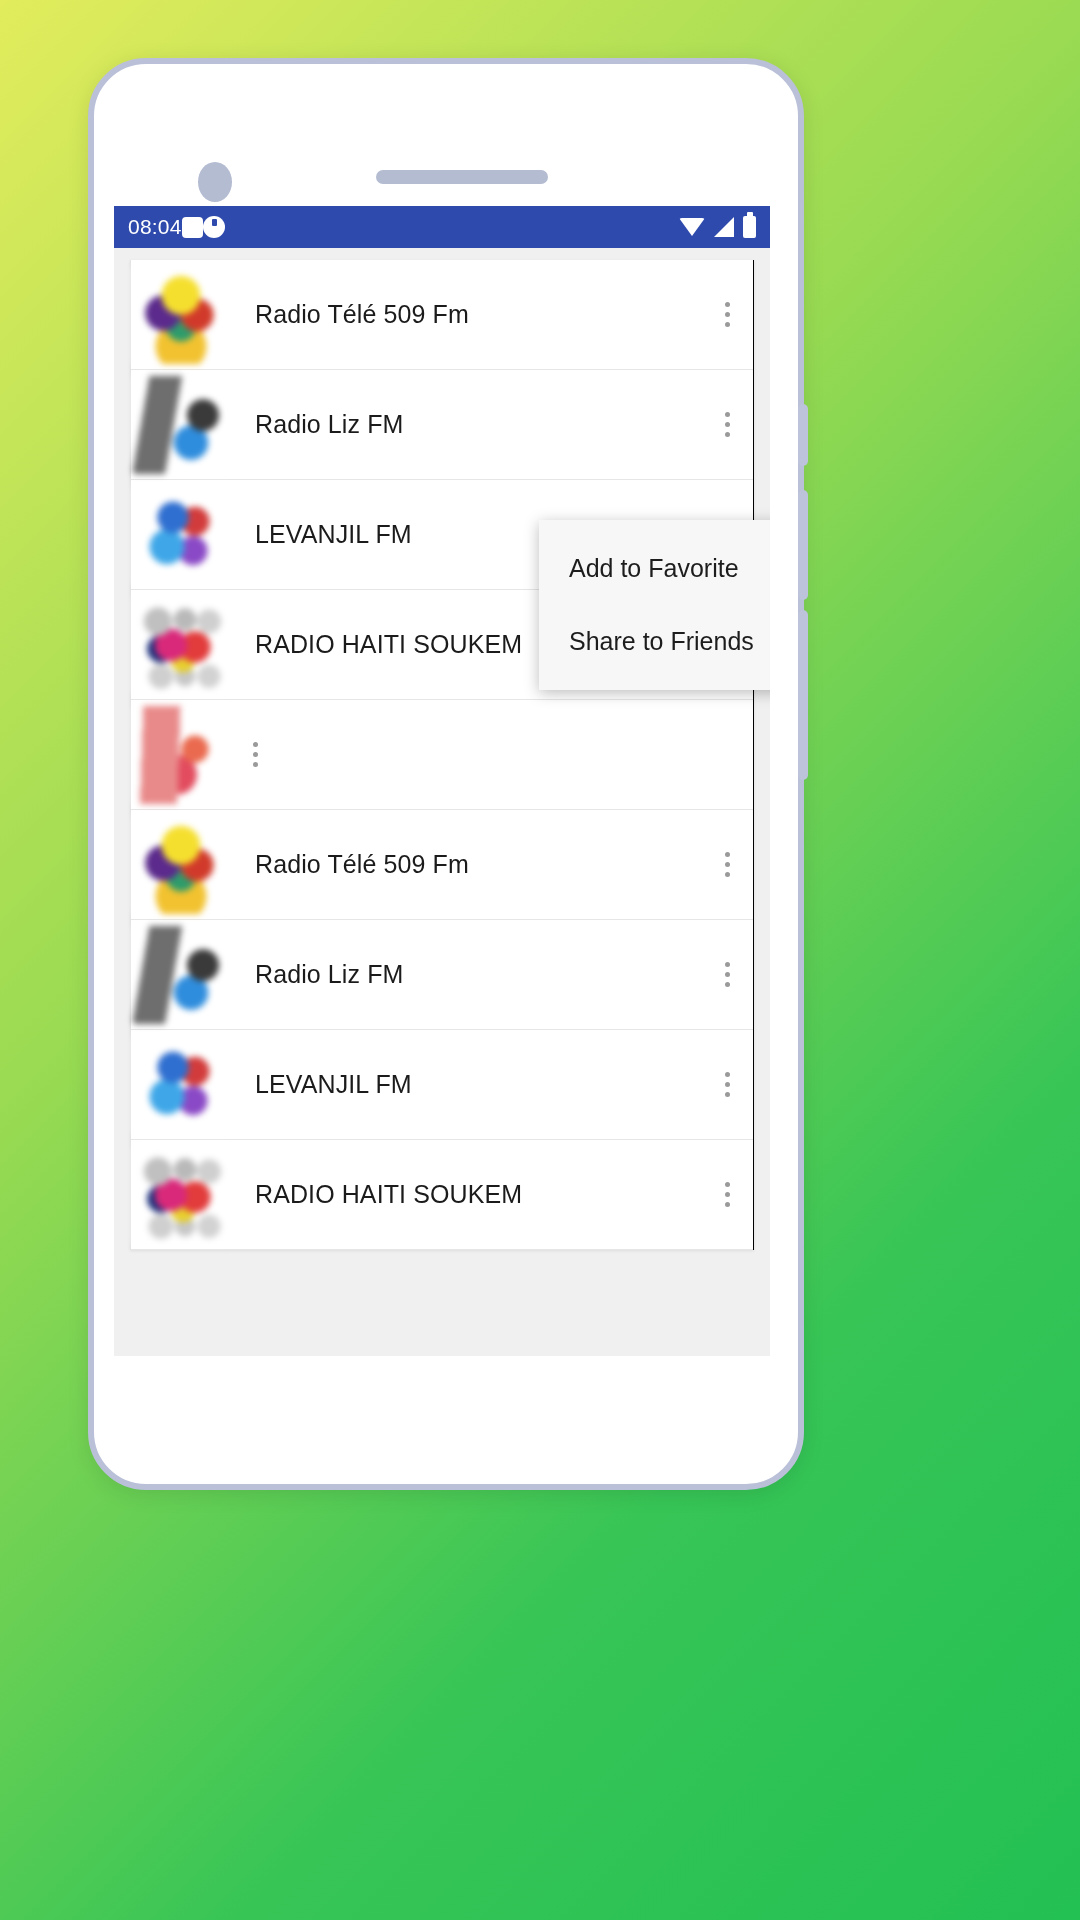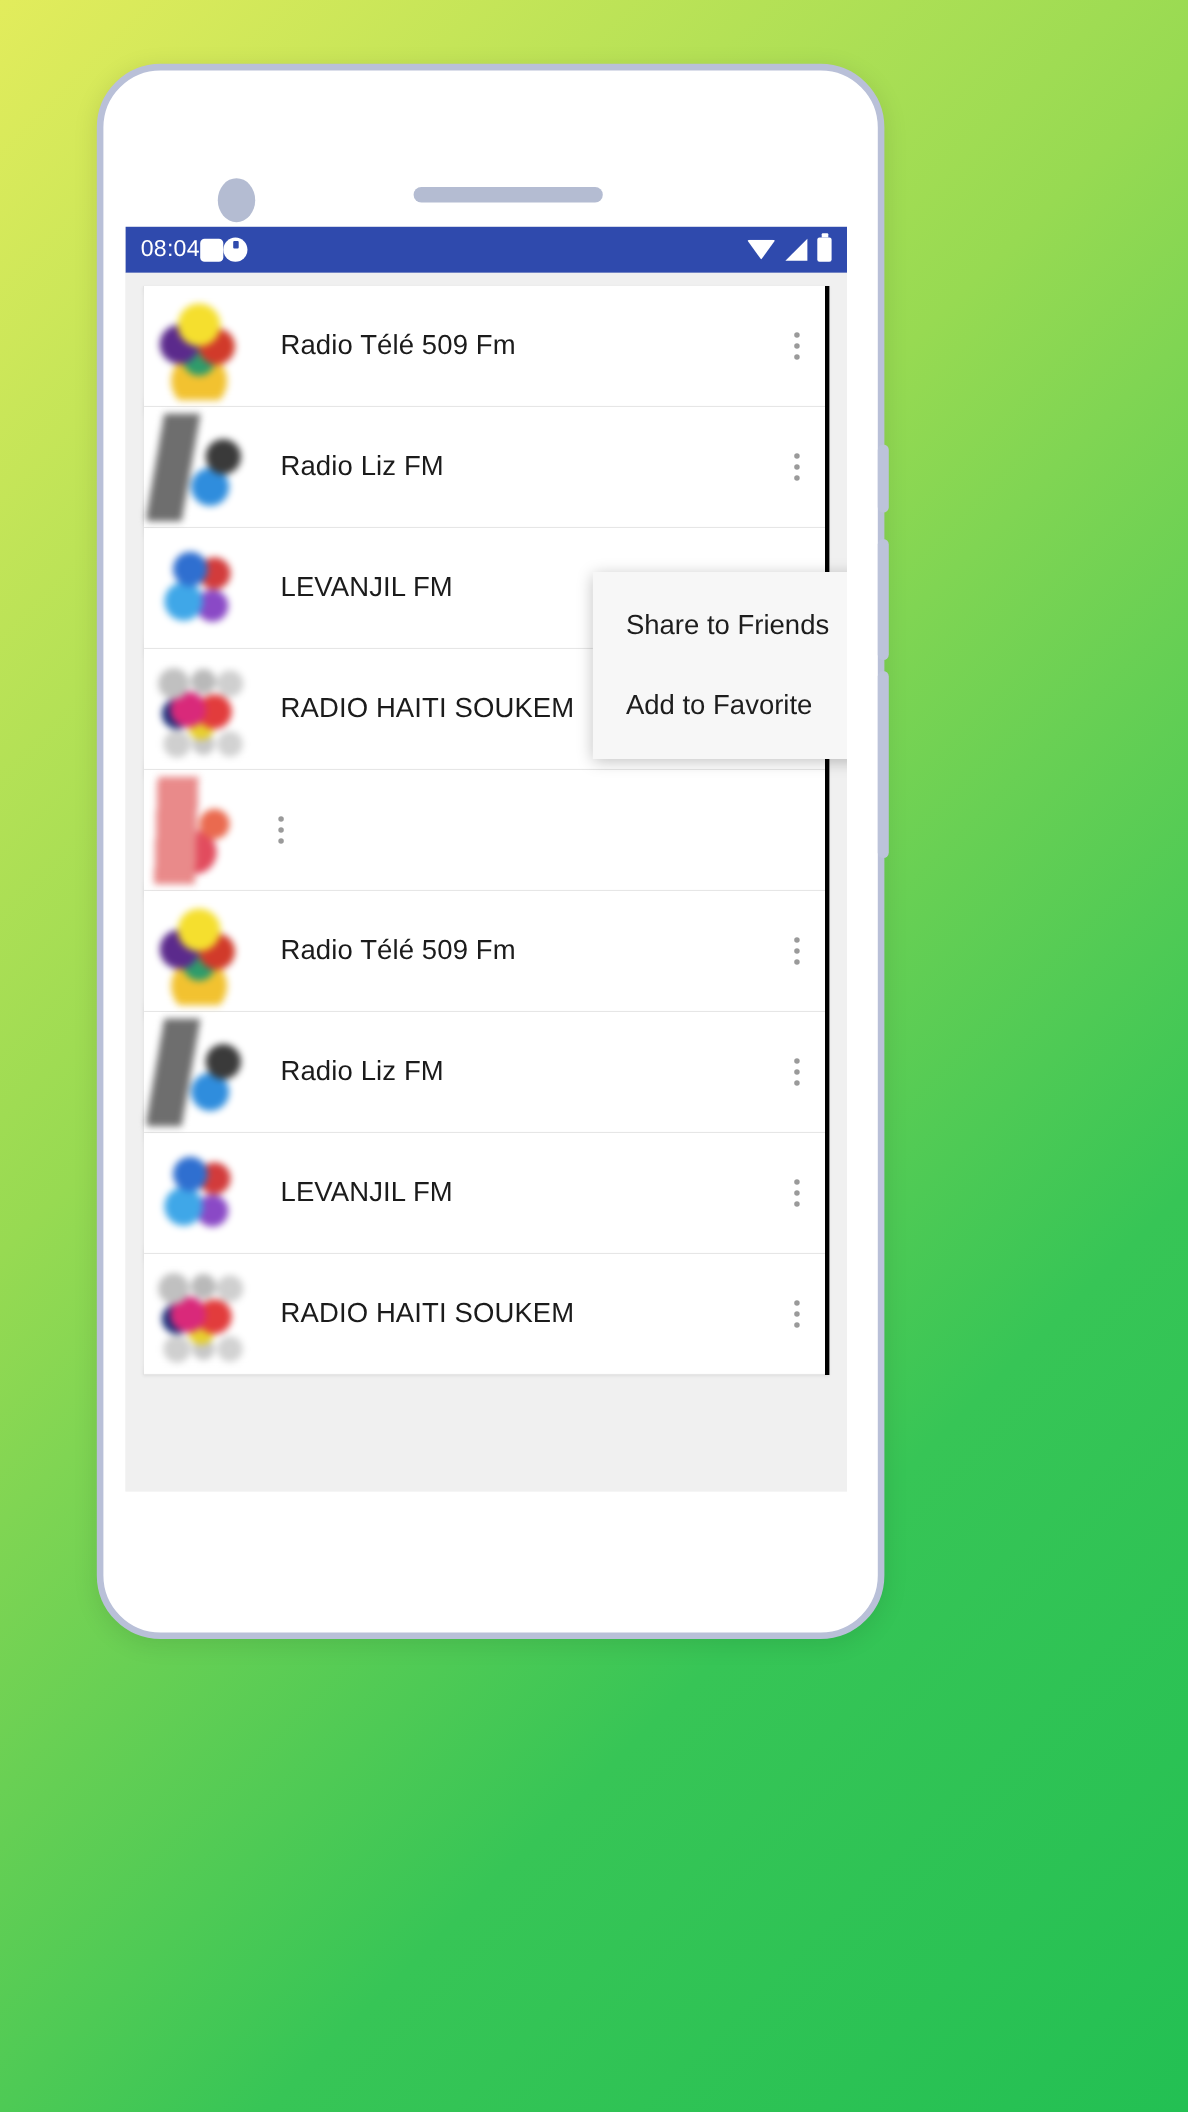--- a/index.html
+++ b/index.html
@@ -120,21 +120,21 @@
   .list-wrap {
     position: relative;
     height: 1108px;
     background: #f0f0f0;
     padding: 12px 16px 0 16px;
     overflow: hidden;
   }
   .list {
     background: #fff;
     border-left: 1px solid #e3e3e3;
-    border-right: 4px solid #000000;
+    border-right: 1px solid #000000;
     box-shadow: 0 1px 3px rgba(0,0,0,0.08);
   }
   .row {
     display: flex;
     align-items: center;
     height: 110px;
     border-bottom: 1px solid #e6e6e6;
     padding: 0 4px 0 0;
     background: #fff;
   }
@@ -334,22 +334,22 @@
             <div class="row-title">RADIO HAITI SOUKEM</div>
             <div class="kebab">
               <i></i>
               <i></i>
               <i></i>
             </div>
           </div>
         </div>
 
       <div class="popup">
+        <div class="popup-item">Add to Favorite</div>
         <div class="popup-item">Share to Friends</div>
-        <div class="popup-item">Add to Favorite</div>
       </div>
     </div>
 
   </div>
 </div>
 
 <div class="side-btn b1"></div>
 <div class="side-btn b2"></div>
 <div class="side-btn b3"></div>
 

